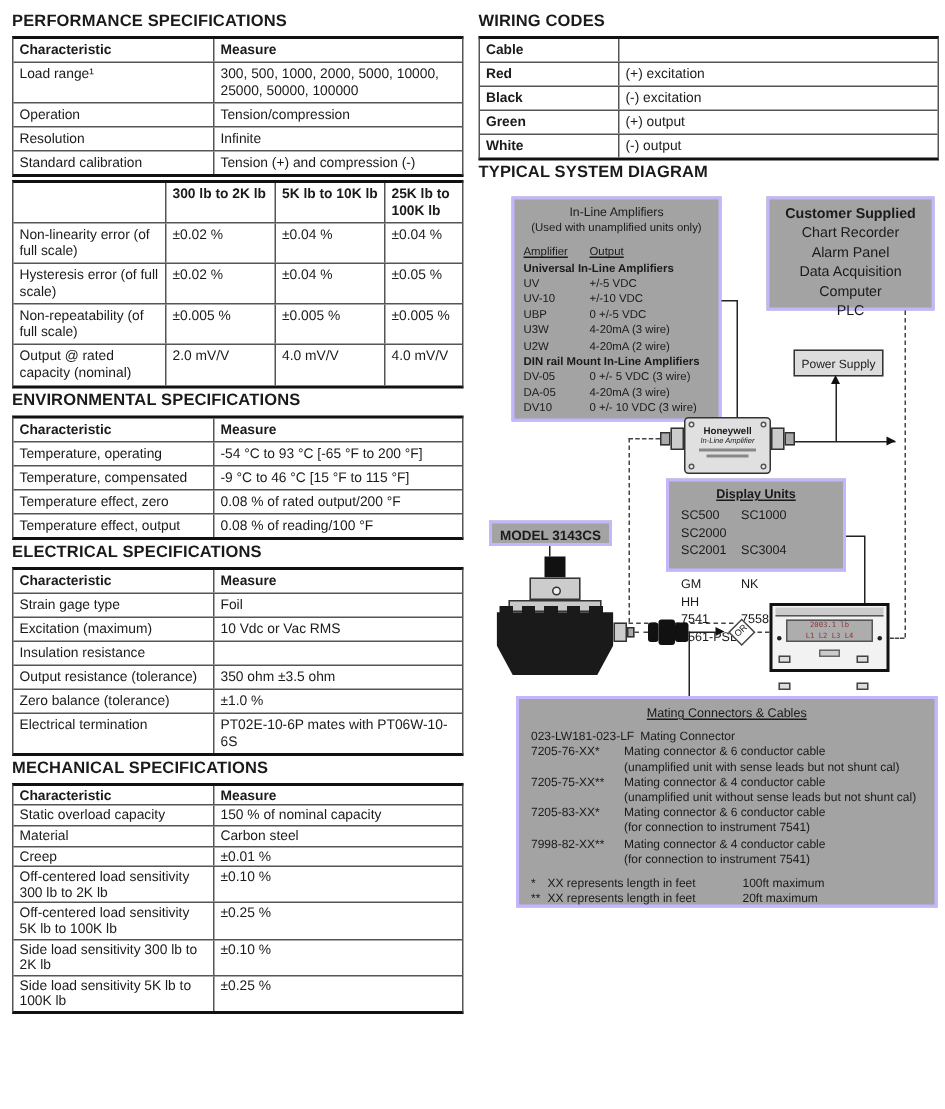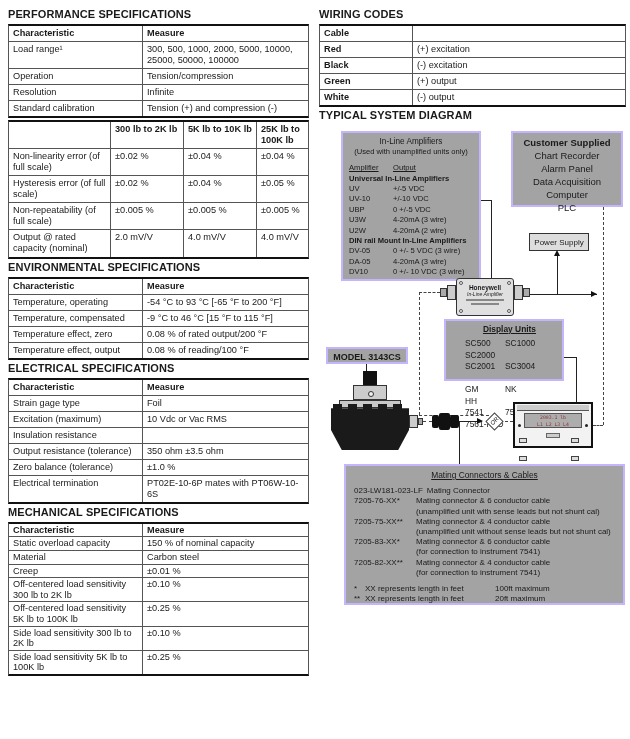--- a/index.html
+++ b/index.html
@@ -64,21 +64,21 @@
   .lc-tabs{left:14px;top:279px;width:74px;height:5px;background:repeating-linear-gradient(90deg,#1a1a1a 0 9px,transparent 9px 15px);}
   .lc-body{left:12px;top:283px;width:78px;height:42px;background:#1a1a1a;
            clip-path:polygon(0 0,100% 0,100% 52%,86% 100%,14% 100%,0 52%);}
   
   .cb{position:absolute;background:#111;border-radius:2px;}
   
   .or-diamond{position:absolute;left:169px;top:290px;width:13px;height:13px;border:1px solid #444;background:#fff;
               transform:rotate(45deg);box-sizing:border-box;}
   .or-text{position:absolute;left:0;top:3px;width:13px;text-align:center;font-size:6px;transform:rotate(-45deg);}
   
-  .du-box{left:125px;top:194px;width:120px;height:62px;padding-top:3px;padding-left:11px;}
+  .du-box{left:125px;top:194px;width:120px;height:62px;padding-top:3px;}
   .du-title{font-size:8.4px;font-weight:bold;text-align:center;line-height:11px;}
   .du-row{font-size:8.4px;line-height:11.5px;padding-left:8px;}
   .du-rows{margin-top:3px;}
   .du-c{display:inline-block;width:40px;}
   
   .meter{left:194px;top:277px;width:80px;height:46px;border:2px solid #111;background:#f2f2f2;}
   .mtr-top{height:5px;background:#ccc;border-bottom:1px solid #555;margin:1px 2px 0;}
   .lcd{width:58px;height:15px;margin:2px auto 0;background:#adadad;border:1px solid #555;
        font-family:"DejaVu Sans Mono",monospace;font-size:4.8px;line-height:7px;text-align:center;color:#8b3535;box-sizing:border-box;}
   .mtr-dot{position:absolute;width:3px;height:3px;border-radius:50%;background:#222;top:20px;}
@@ -505,21 +505,21 @@
             <div><span class="mat-code">7205-75-XX**</span><span class="mat-desc">Mating connector &amp; 4 conductor cable</span></div>
             <div class="mat-note">(unamplified unit without sense leads but not shunt cal)</div>
           </div>
 
           <div class="mat-entry">
             <div><span class="mat-code">7205-83-XX*</span><span class="mat-desc">Mating connector &amp; 6 conductor cable</span></div>
             <div class="mat-note">(for connection to instrument 7541)</div>
           </div>
 
           <div class="mat-entry">
-            <div><span class="mat-code">7205-82-XX**</span><span class="mat-desc">Mating connector &amp; 4 conductor cable</span></div>
+            <div><span class="mat-code">7998-82-XX**</span><span class="mat-desc">Mating connector &amp; 4 conductor cable</span></div>
             <div class="mat-note">(for connection to instrument 7541)</div>
           </div>
         </div>
       <div class="mat-fns">
 
           <div class="mat-fn">
             <span class="fn-mark">*</span><span class="fn-text">XX represents length in feet</span><span class="fn-max">100ft maximum</span>
           </div>
 
           <div class="mat-fn">

